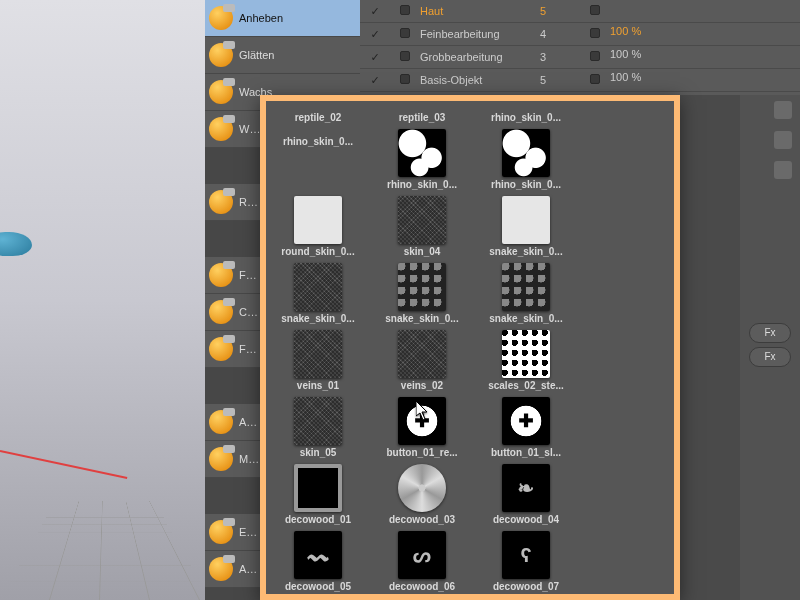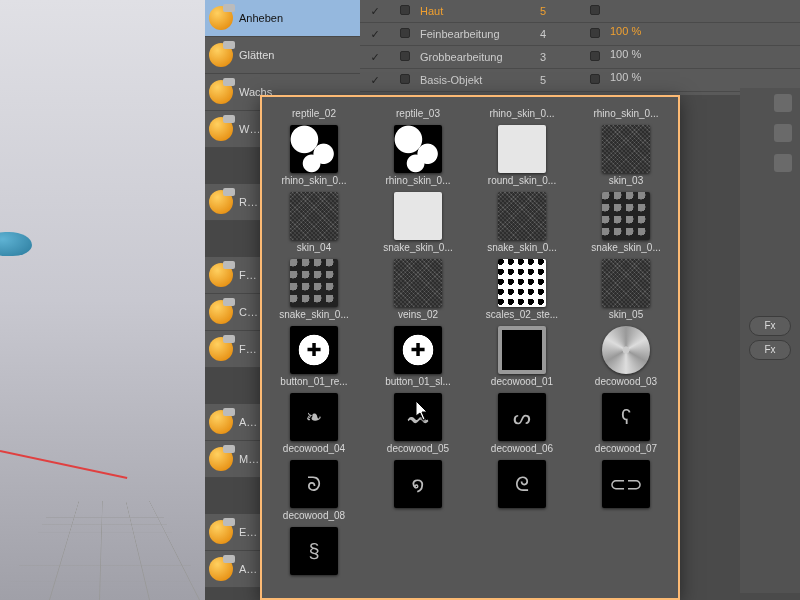--- a/index.html
+++ b/index.html
@@ -52,29 +52,29 @@
   .layers-row { display:flex; align-items:center; height:23px; border-bottom:1px solid #4a4a4a; }
   .layers-row .chk { width:30px; text-align:center; color:#222; }
   .layers-row .chk2 { width:30px; text-align:center; }
   .layers-row .box { width:10px;height:10px;background:#3a3a3a;border-radius:2px;display:inline-block;border:1px solid #2a2a2a; }
   .layers-row .name { flex: 0 0 120px; }
   .layers-row .val { flex: 0 0 40px; }
   .layers-row .pct { flex: 0 0 60px; margin-top: 40px; }
   .layers-row.active .name, .layers-row.active .val, .layers-row.active .pct { color:#f0a030; }
 
   .right-strip {
-    position:absolute; right:0; top:88px; width:60px; height:505px; background:#525252;
+    position:absolute; right:0; top:95px; width:60px; height:505px; background:#525252;
   }
   .right-strip .ic { width:18px;height:18px;margin:4px;display:inline-block;background:#6a6a6a;border-radius:3px; }
   .fx-btn { display:block; margin:4px auto; width:42px; height:20px; background:#5c5c5c; border:1px solid #3c3c3c; border-radius:10px; font-size:10px; color:#ddd; text-align:center; line-height:18px; }
 
   .picker {
     position: absolute; left: 260px; top: 95px; width: 420px; height: 505px;
-    background: #565656; border:2px solid #fdba74; box-shadow: 0 4px 18px rgba(0,0,0,.5);
-    overflow-y: auto; padding: 4px 8px;
+    background: #565656; border:6px solid #fdba74; box-shadow: 0 4px 18px rgba(0,0,0,.5);
+    overflow-y: auto; padding: 4px 8px; font-weight: bold;
   }
   .picker-grid { display:flex; flex-wrap:wrap; gap: 6px 16px; }
   .thumb-cell {
     width: 88px; display:flex; flex-direction:column; align-items:center; cursor:pointer;
   }
   .thumb {
     width: 48px; height: 48px; background:#222; border-radius:2px;
     background-size: cover; margin-bottom:2px; box-shadow: 0 1px 3px rgba(0,0,0,.6);
   }
   .thumb-label { font-size: 10px; color:#d8d8d8; white-space:nowrap; overflow:hidden; text-overflow:ellipsis; width:100%; text-align:center; }
@@ -256,41 +256,41 @@
       <div class="thumb-cell">
         <div class="thumb pat-cells"></div>
         <div class="thumb-label">rhino_skin_0...</div>
       </div>
       <div class="thumb-cell">
         <div class="thumb pat-light"></div>
         <div class="thumb-label">round_skin_0...</div>
       </div>
       <div class="thumb-cell">
         <div class="thumb pat-noise"></div>
-        <div class="thumb-label">skin_03</div>
-      </div>
-      <div class="thumb-cell">
-        <div class="thumb pat-noise"></div>
         <div class="thumb-label">skin_04</div>
       </div>
       <div class="thumb-cell">
         <div class="thumb pat-light"></div>
         <div class="thumb-label">snake_skin_0...</div>
       </div>
       <div class="thumb-cell">
         <div class="thumb pat-noise"></div>
         <div class="thumb-label">snake_skin_0...</div>
       </div>
       <div class="thumb-cell">
         <div class="thumb pat-scales"></div>
         <div class="thumb-label">snake_skin_0...</div>
       </div>
       <div class="thumb-cell">
         <div class="thumb pat-scales"></div>
         <div class="thumb-label">snake_skin_0...</div>
+      </div>
+      <div class="thumb-cell">
+        <div class="thumb pat-noise"></div>
+        <div class="thumb-label">veins_01</div>
       </div>
       <div class="thumb-cell">
         <div class="thumb pat-noise"></div>
         <div class="thumb-label">veins_02</div>
       </div>
       <div class="thumb-cell">
         <div class="thumb pat-steel"></div>
         <div class="thumb-label">scales_02_ste...</div>
       </div>
       <div class="thumb-cell">

